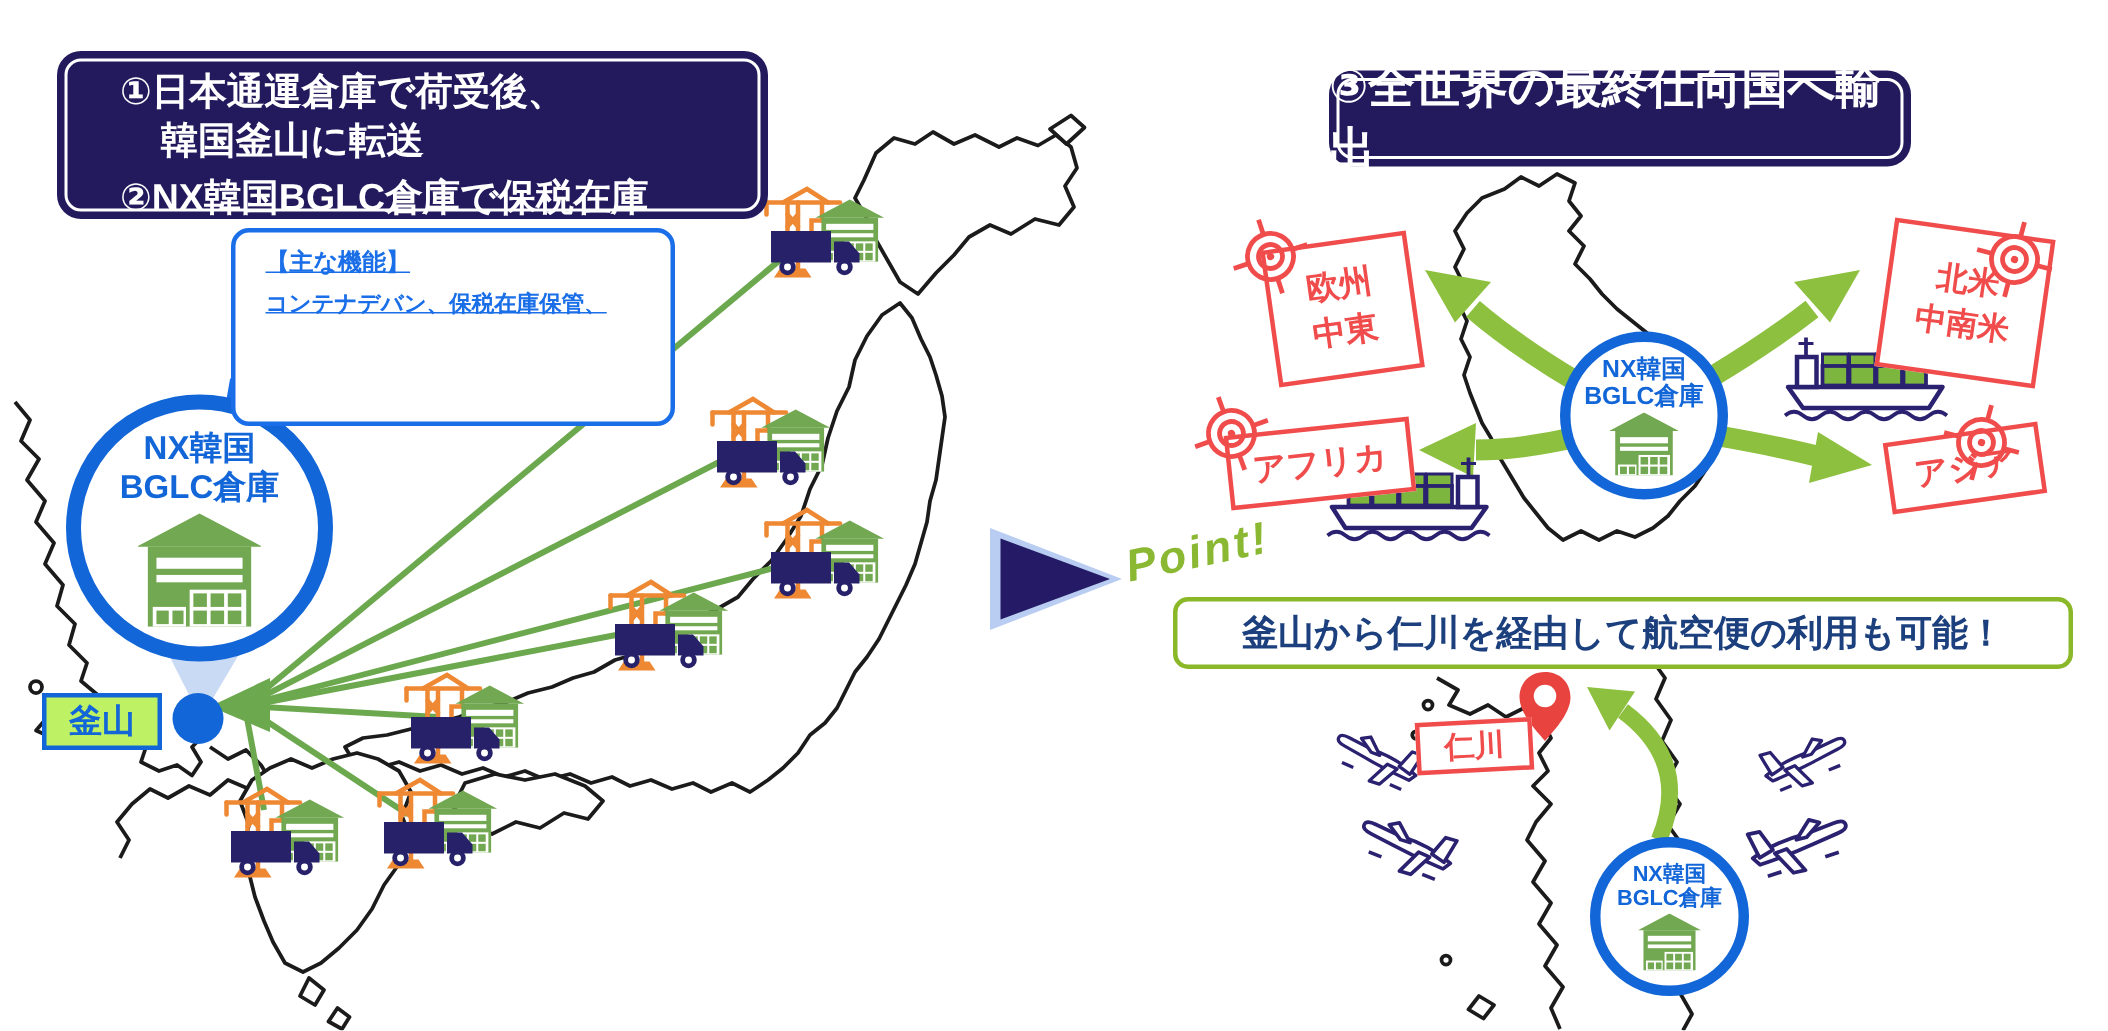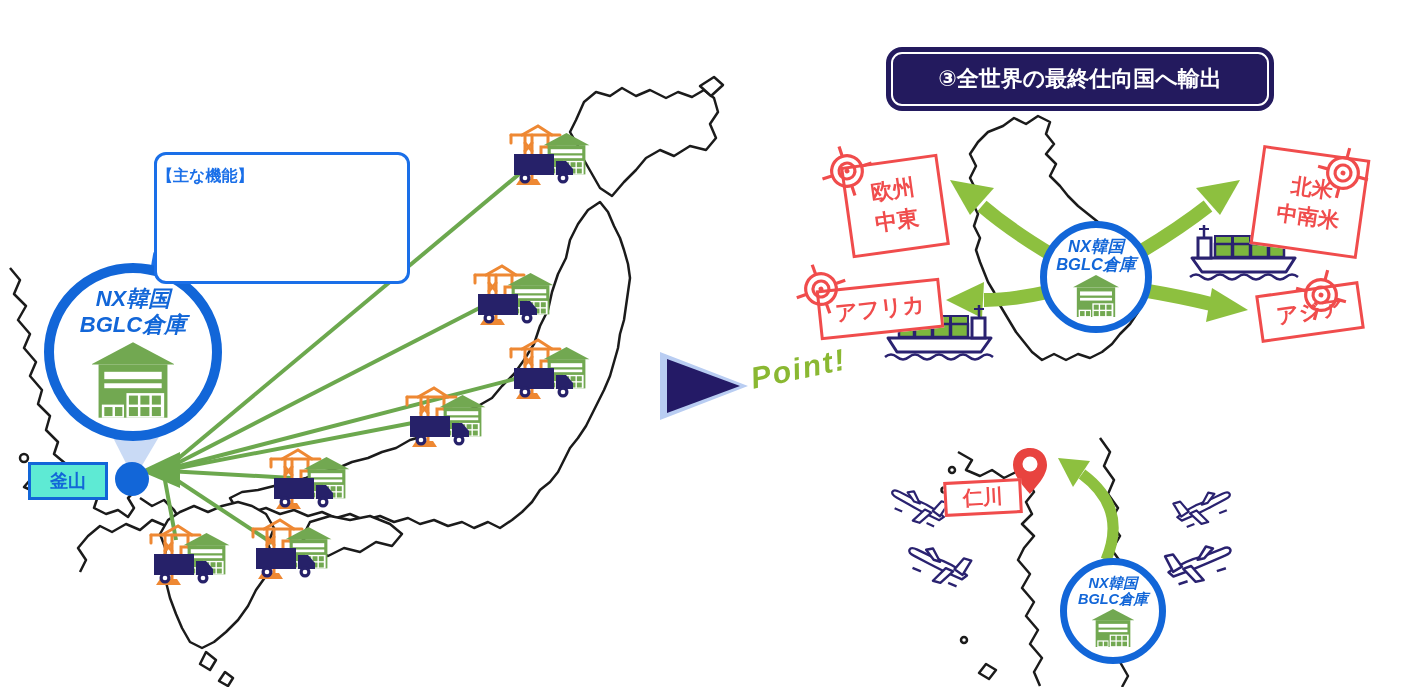--- a/index.html
+++ b/index.html
@@ -6,36 +6,36 @@
   #stage{position:relative;width:1405px;height:687px;background:#fff;overflow:hidden;
          font-family:"Liberation Sans","DejaVu Sans",sans-serif;}
   #bg{position:absolute;left:0;top:0;}
   .abs{position:absolute;}
   
   .navybox{background:#231a5e;border-radius:16px;color:#fff;font-weight:bold;}
   .navybox::before{content:"";position:absolute;inset:5px;border:2px solid #fff;border-radius:11px;pointer-events:none;}
   .steps-box{left:38px;top:34px;width:474px;height:112px;font-size:25px;line-height:33px;padding:11px 14px 0 42px;box-sizing:border-box;}
   .steps-indent{padding-left:27px;}
   .steps-gap{margin-top:5px;}
-  .export-title{left:886px;top:47px;width:388px;height:64px;font-size:22px;display:flex;align-items:center;justify-content:center;}
+  .export-title{left:886px;top:47px;width:388px;height:64px;font-size:31px;display:flex;align-items:center;justify-content:center;}
   
   .functions-box{left:154px;top:152px;width:250px;height:112px;background:#fff;border:3px solid #1a6fe8;
-      border-radius:12px;color:#1a6fe8;font-weight:bold;font-size:15px;line-height:1.78;padding:7px 0;box-sizing:content-box;z-index:3;}
+      border-radius:12px;color:#1a6fe8;font-weight:bold;font-size:15px;line-height:1.78;padding:7px 20px;box-sizing:content-box;z-index:3;text-decoration:underline;}
   .functions-box .fn-title{font-size:16px;}
   .functions-tail{left:150px;top:258px;width:20px;height:20px;background:#fff;border-left:3px solid #1a6fe8;
       border-bottom:3px solid #1a6fe8;transform:rotate(28deg) skewX(18deg);z-index:2;}
   
   .wcircle{border-radius:50%;background:#fff;border:10px solid #1266d8;display:flex;flex-direction:column;
-      align-items:center;justify-content:center;color:#1266d8;font-weight:bold;text-align:center;z-index:2;font-style:italic;}
+      align-items:center;justify-content:center;color:#1266d8;font-weight:bold;text-align:center;z-index:2;}
   .main-circle{left:44px;top:263px;width:158px;height:158px;font-size:22px;line-height:1.18;}
   .k-circle{left:1040px;top:221px;width:98px;height:98px;border-width:7px;font-size:16.5px;line-height:1.12;}
   .b-circle{left:1060px;top:558px;width:92px;height:92px;border-width:7px;font-size:14.5px;line-height:1.12;}
   
-  .busan-label{left:28px;top:462px;width:74px;height:32px;border:3px solid #1266d8;background:#5eead4;color:#1266d8;
-      font-size:18px;font-weight:bold;display:flex;align-items:center;justify-content:center;}
+  .busan-label{left:28px;top:462px;width:74px;height:32px;border:3px solid #1266d8;background:#bef264;color:#1266d8;
+      font-size:22px;font-weight:bold;display:flex;align-items:center;justify-content:center;}
   .incheon-label{left:944px;top:480px;width:72px;height:29px;border:3px solid #f04c4c;background:#fff;color:#f04c4c;
       font-size:20px;font-weight:bold;display:flex;align-items:center;justify-content:center;transform:rotate(-3deg);}
   
   .stamp{background:#fff;border:3px solid #f04c4c;color:#f04c4c;font-weight:bold;text-align:center;
       display:flex;flex-direction:column;justify-content:center;font-size:22px;line-height:1.4;}
   .stamp-eu{left:846px;top:160px;width:92px;height:86px;transform:rotate(-8deg);}
   .stamp-na{left:1256px;top:152px;width:102px;height:94px;transform:rotate(8deg);font-size:21px;}
   .stamp-af{left:818px;top:284px;width:118px;height:44px;transform:rotate(-6deg);}
   .stamp-as{left:1258px;top:288px;width:98px;height:42px;transform:rotate(-8deg);}
   .xh{position:absolute;width:54px;height:54px;z-index:4;}
@@ -200,24 +200,30 @@
   <polygon points="1058,458 1090,461 1073,487" fill="#8dc03f"></polygon>
 
   <use href="#pin" transform="translate(1010,446)"></use>
 
   <use href="#plane" transform="translate(1170,494) rotate(-8)"></use>
   <use href="#plane" transform="translate(1162,545) rotate(-4) scale(1.15)"></use>
   <use href="#plane" transform="translate(952,494) scale(-1,1) rotate(-10)"></use>
   <use href="#plane" transform="translate(975,550) scale(-1.1,1.1) rotate(-8)"></use>
 </svg>
 
+<div class="abs navybox steps-box">
+  <div>①日本通運倉庫で荷受後、</div>
+  <div class="steps-indent">韓国釜山に転送</div>
+  <div class="steps-gap">②NX韓国BGLC倉庫で保税在庫</div>
+</div>
 
 <div class="abs functions-tail"></div>
 <div class="abs functions-box">
   <div class="fn-title">【主な機能】</div>
+  <div>コンテナデバン、保税在庫保管、</div>
 </div>
 
 <div class="abs wcircle main-circle">
   <div>NX韓国</div>
   <div>BGLC倉庫</div>
   <svg width="82" height="76" viewBox="0 0 100 92" style="margin-top:4px">
         <use href="#whouse"></use>
       </svg>
 </div>
 
@@ -287,20 +293,21 @@
         <circle cx="22" cy="22" r="6.5"></circle>
         <circle cx="22" cy="22" r="2" fill="#f04c4c" stroke="none"></circle>
         <line x1="22" y1="1" x2="22" y2="9"></line>
         <line x1="22" y1="35" x2="22" y2="43"></line>
         <line x1="1" y1="22" x2="9" y2="22"></line>
         <line x1="35" y1="22" x2="43" y2="22"></line>
       </g>
 </svg>
 
 <div class="abs point-label">Point!</div>
+<div class="abs highlight-box">釜山から仁川を経由して航空便の利用も可能！</div>
 <div class="abs incheon-label">仁川</div>
 
 <div class="abs wcircle b-circle">
   <div>NX韓国</div>
   <div>BGLC倉庫</div>
   <svg width="42" height="38" viewBox="0 0 100 92" style="margin-top:2px">
         <use href="#whouse"></use>
       </svg>
 </div>
 

